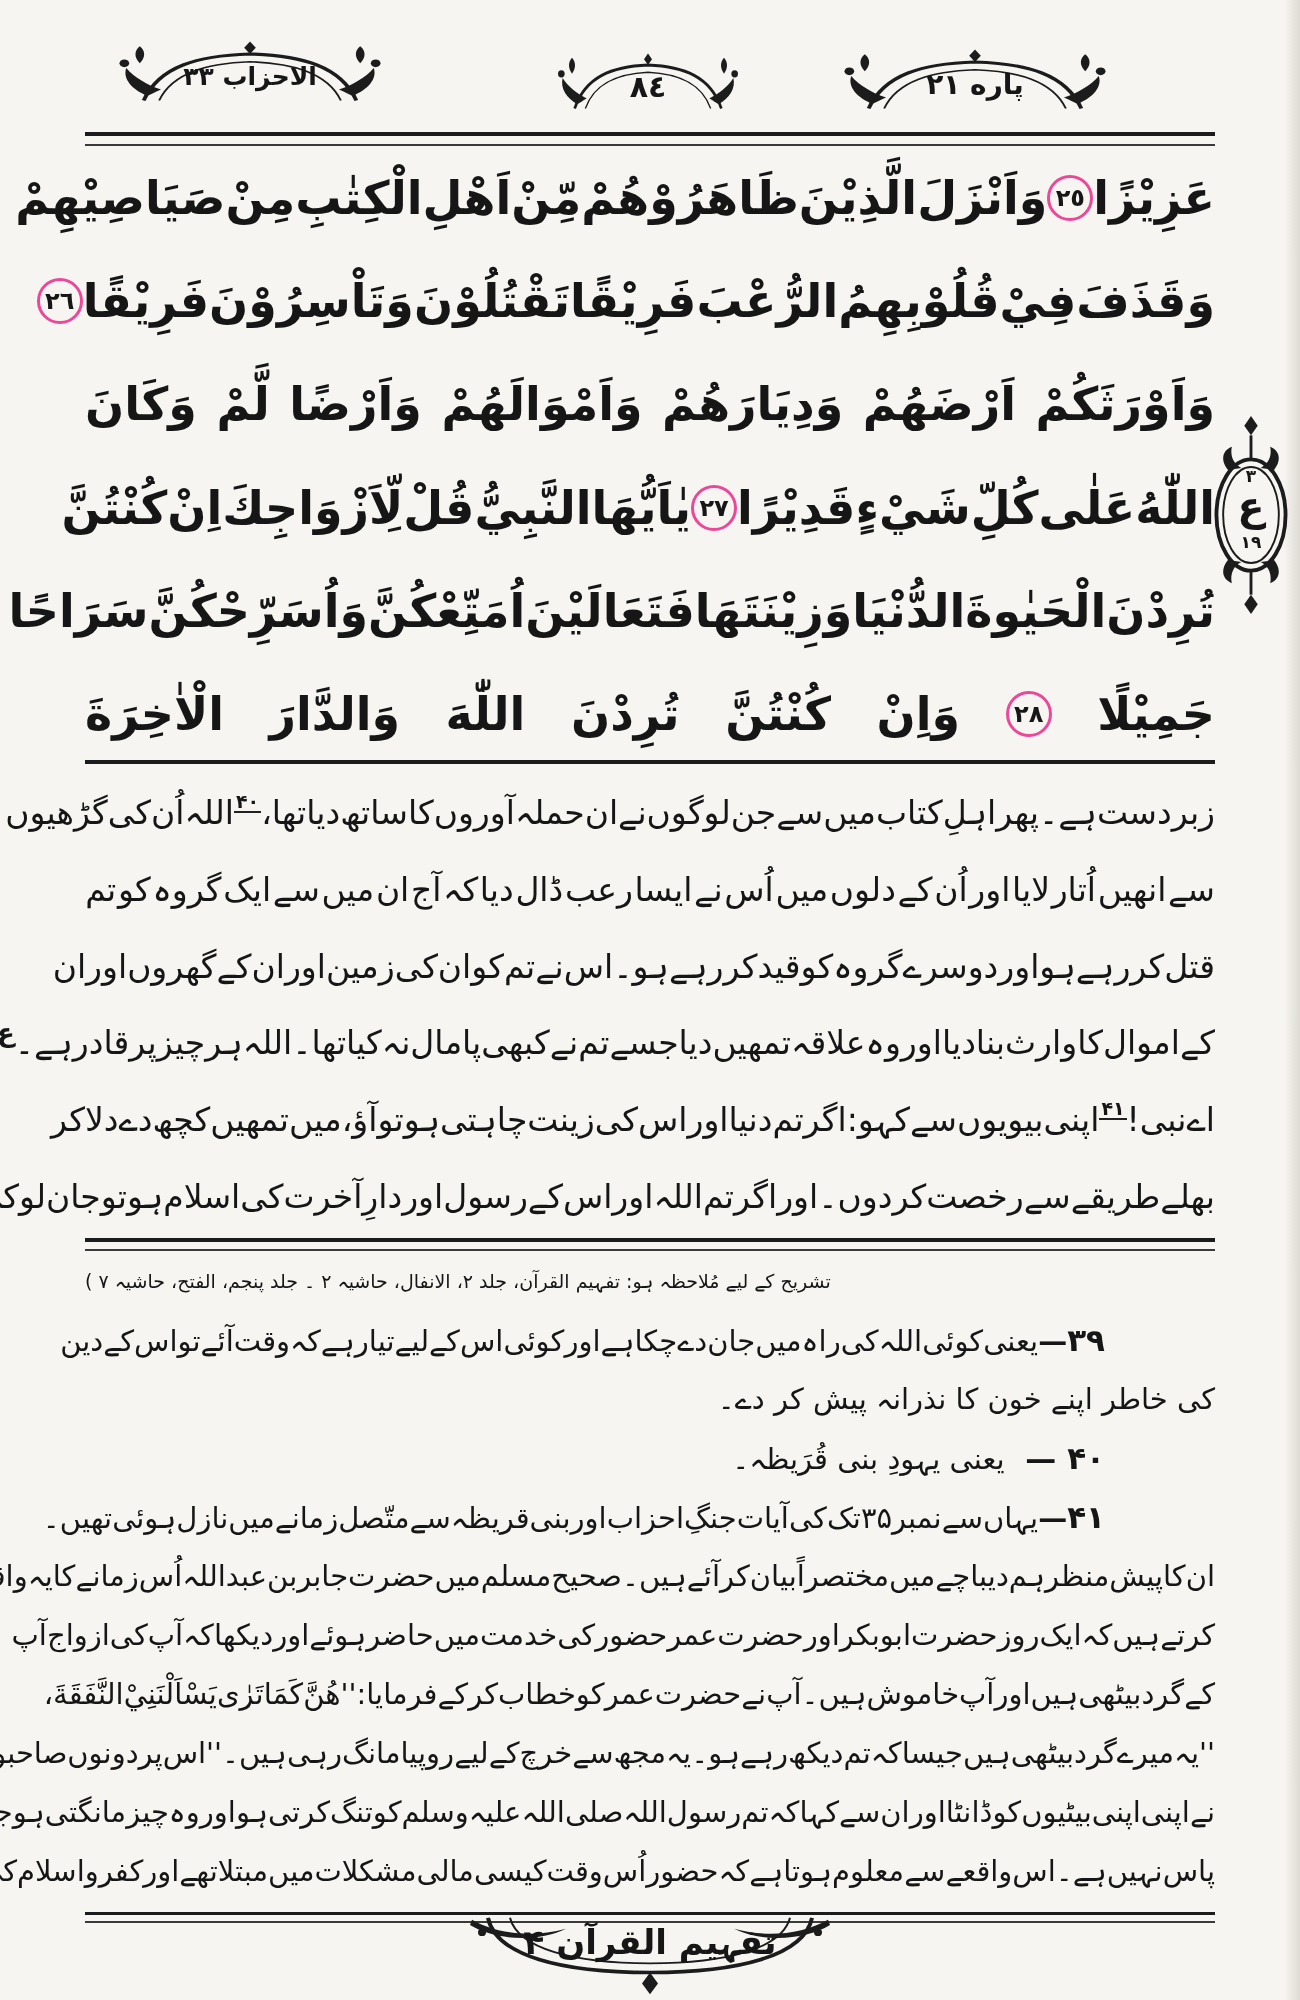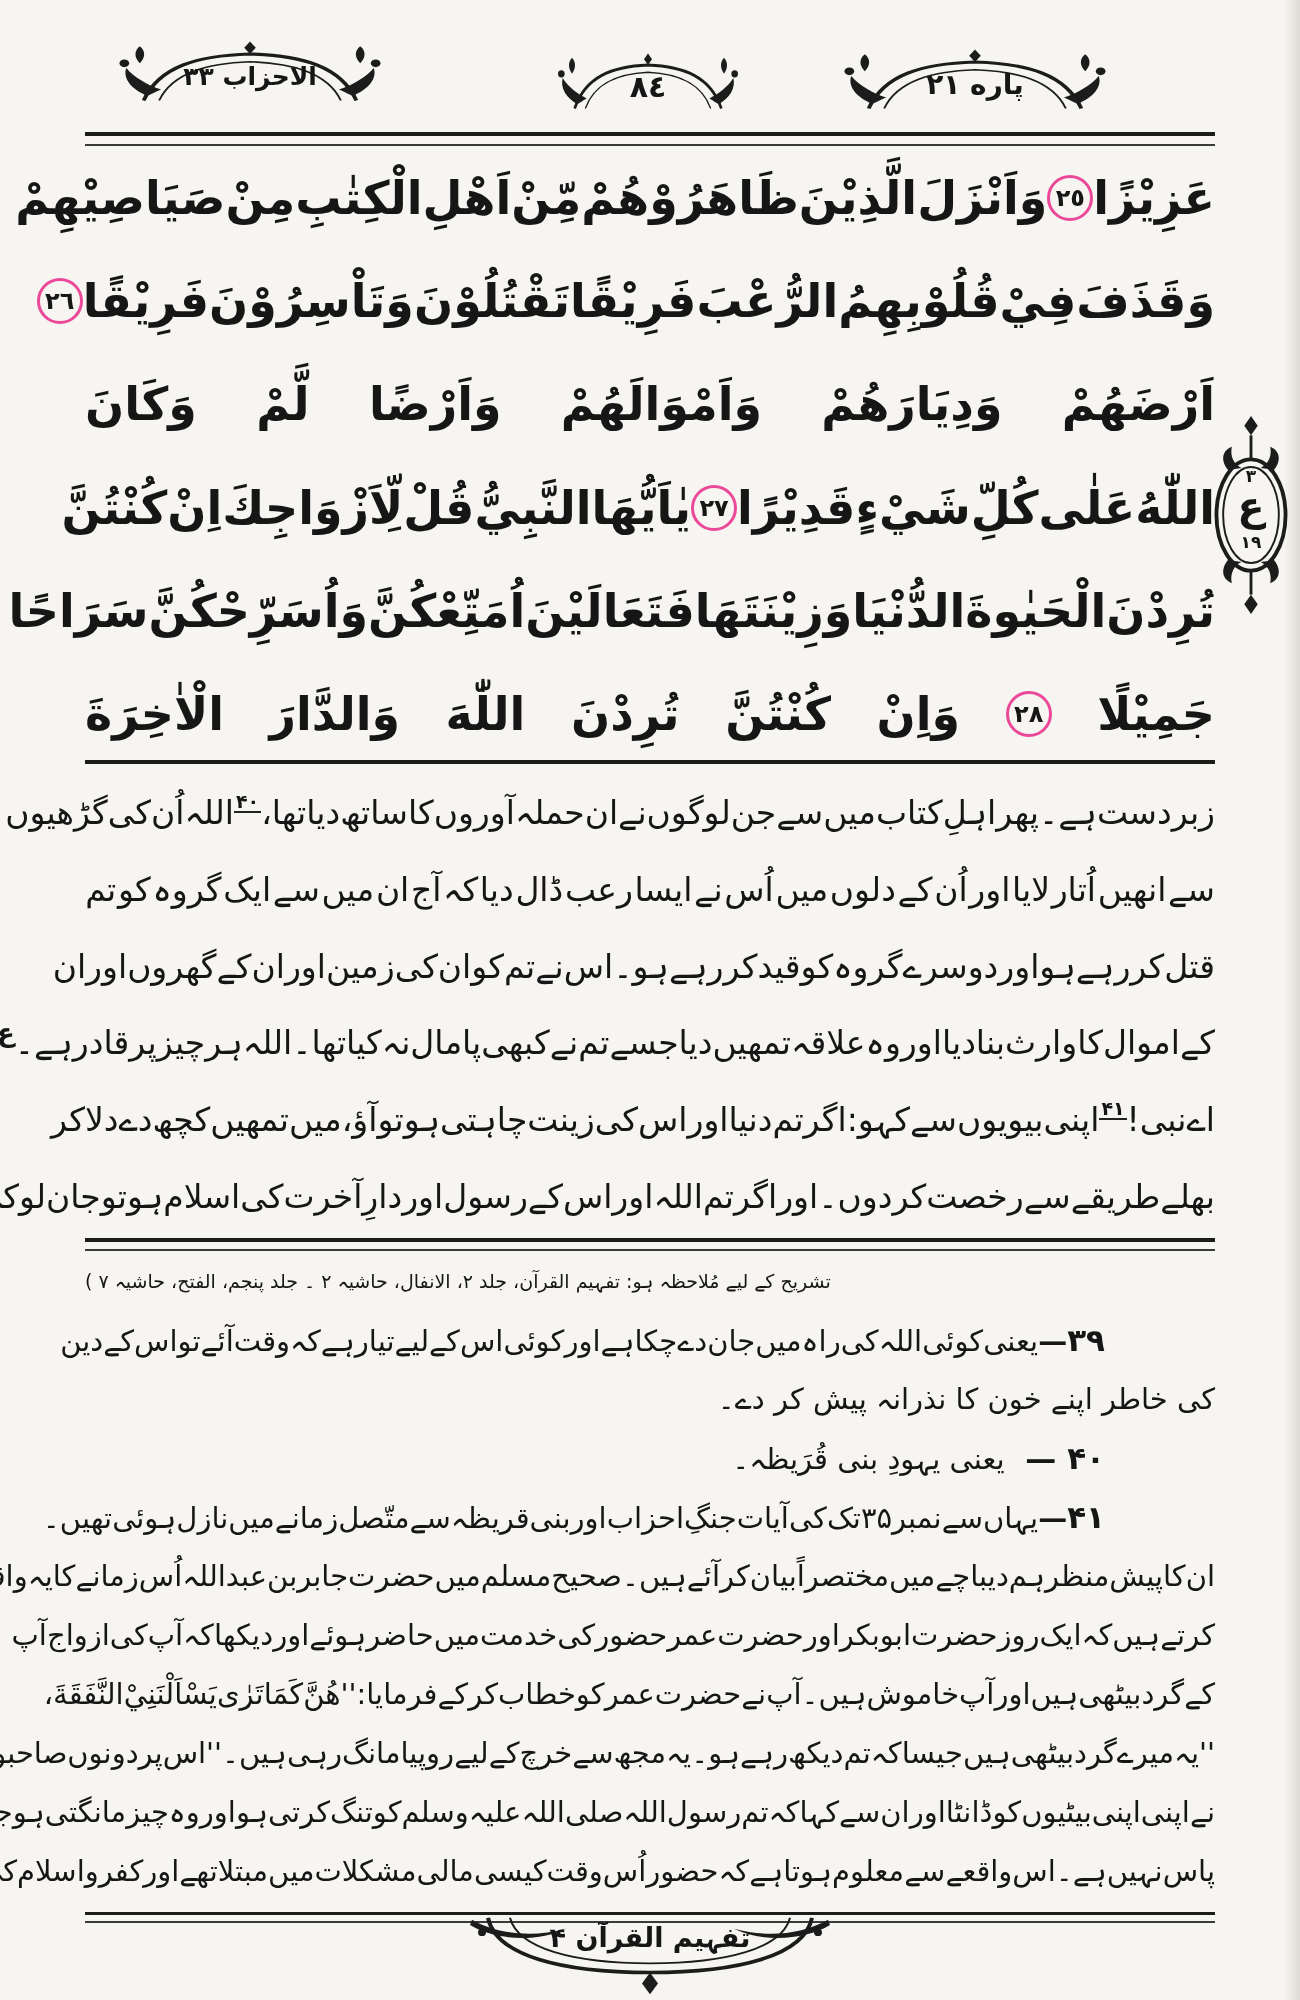--- a/index.html
+++ b/index.html
@@ -71,21 +71,21 @@
   .fn-line-right{text-align:right;font-size:29px;height:59px;line-height:59px;}
   .fn-line-right.indent{padding-right:110px;}
   .fn-line-right .fn-num{margin-left:10px;}
 
   
   .footer-rule{position:absolute;left:85px;top:1912px;width:1130px;height:6px;
     border-top:3px solid #1c1c1c;border-bottom:2px solid #3a3a3a;}
   .footer-ornament{position:absolute;left:470px;top:1916px;width:360px;height:82px;}
   .footer-ornament svg{position:absolute;inset:0;width:100%;height:100%;}
   .footer-ornament .label{position:absolute;left:0;right:0;top:6px;text-align:center;
-    font-size:27px;font-weight:bold;}
+    font-size:34px;font-weight:bold;}
   .ink{fill:#1c1c1c;}
   .stroke{fill:none;stroke:#1c1c1c;}
 </style>
 </head>
 <body>
 
 <div class="page">
   <div class="edge-shade"></div>
 
   <div class="cartouche" id="cart-para">
@@ -153,20 +153,21 @@
         <span class="q-word">فِيْ</span>
         <span class="q-word">قُلُوْبِهِمُ</span>
         <span class="q-word">الرُّعْبَ</span>
         <span class="q-word">فَرِيْقًا</span>
         <span class="q-word">تَقْتُلُوْنَ</span>
         <span class="q-word">وَتَاْسِرُوْنَ</span>
         <span class="q-word">فَرِيْقًا</span>
         <span class="ayah-circle">٢٦</span>
       </div>
       <div class="quran-line">
+        <span class="q-word">وَاَوْرَثَكُمْ</span>
         <span class="q-word">اَرْضَهُمْ</span>
         <span class="q-word">وَدِيَارَهُمْ</span>
         <span class="q-word">وَاَمْوَالَهُمْ</span>
         <span class="q-word">وَاَرْضًا</span>
         <span class="q-word">لَّمْ</span>
         <span class="q-word">وَكَانَ</span>
       </div>
       <div class="quran-line">
         <span class="q-word">اللّٰهُ</span>
         <span class="q-word">عَلٰى</span>

